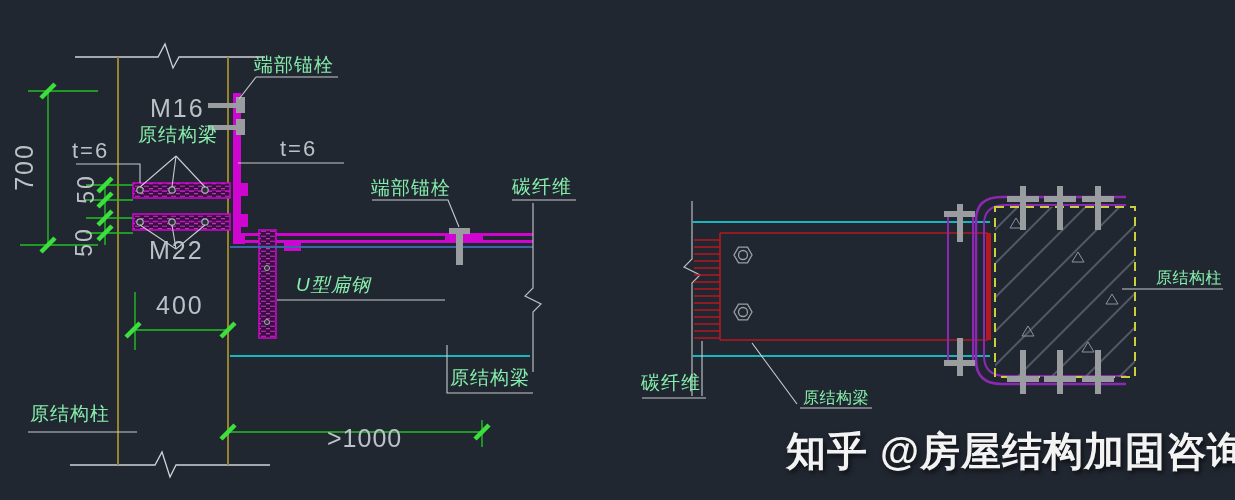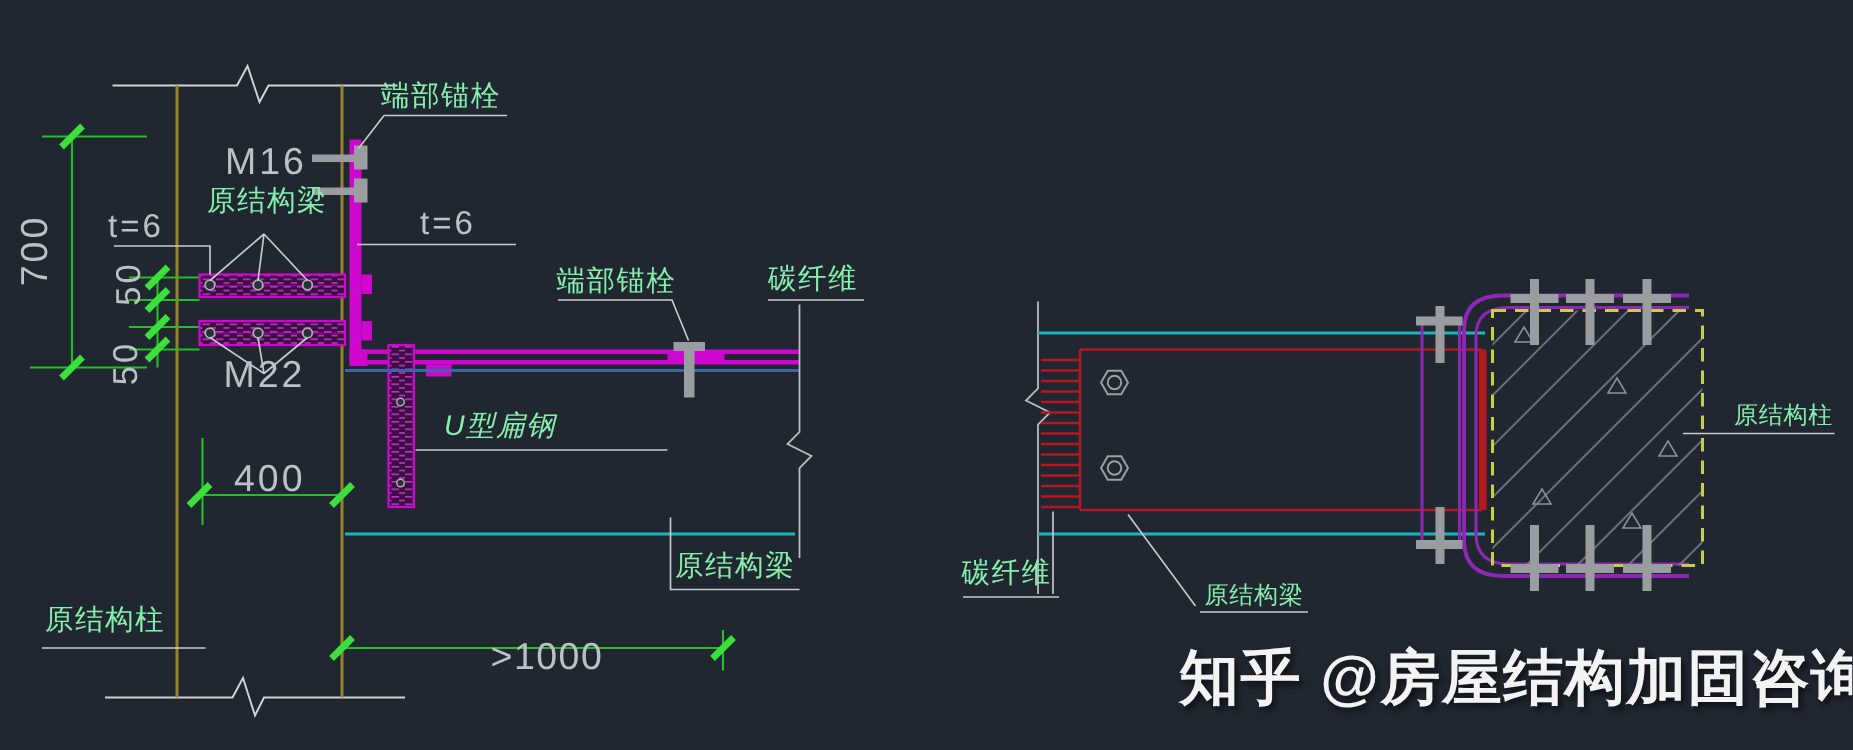--- a/index.html
+++ b/index.html
@@ -192,21 +192,21 @@
 
 <div class="lbl" style="left:254px;top:55px;">端部锚栓</div>
 <div class="dim" style="left:150px;top:96px;">M16</div>
 <div class="lbl" style="left:138px;top:125px;">原结构梁</div>
 <div class="dim" style="left:72px;top:140px;font-size:22px;">t=6</div>
 <div class="dim" style="left:280px;top:138px;font-size:22px;">t=6</div>
 <div class="dim rotdim" style="left:24px;top:167px;">700</div>
 <div class="dim rotdim" style="left:86px;top:189px;font-size:23px;">50</div>
 <div class="dim rotdim" style="left:84px;top:242px;font-size:23px;">50</div>
 <div class="dim" style="left:149px;top:238px;">M22</div>
-<div class="dim" style="left:156px;top:307px;text-align:center;">400</div>
+<div class="dim" style="left:156px;top:293px;text-align:center;">400</div>
 <div class="lbl" style="left:296px;top:275px;font-style:italic;">U型扁钢</div>
 <div class="lbl" style="left:371px;top:178px;">端部锚栓</div>
 <div class="lbl" style="left:512px;top:177px;">碳纤维</div>
 <div class="lbl" style="left:450px;top:368px;">原结构梁</div>
 <div class="dim" style="left:327px;top:397px;letter-spacing:1px;margin-top:29px;">&gt;1000</div>
 <div class="lbl" style="left:30px;top:404px;">原结构柱</div>
 
 <div class="lbl" style="left:641px;top:373px;">碳纤维</div>
 <div class="lbl small" style="left:803px;top:389px;">原结构梁</div>
 <div class="lbl small" style="left:1156px;top:269px;">原结构柱</div>

